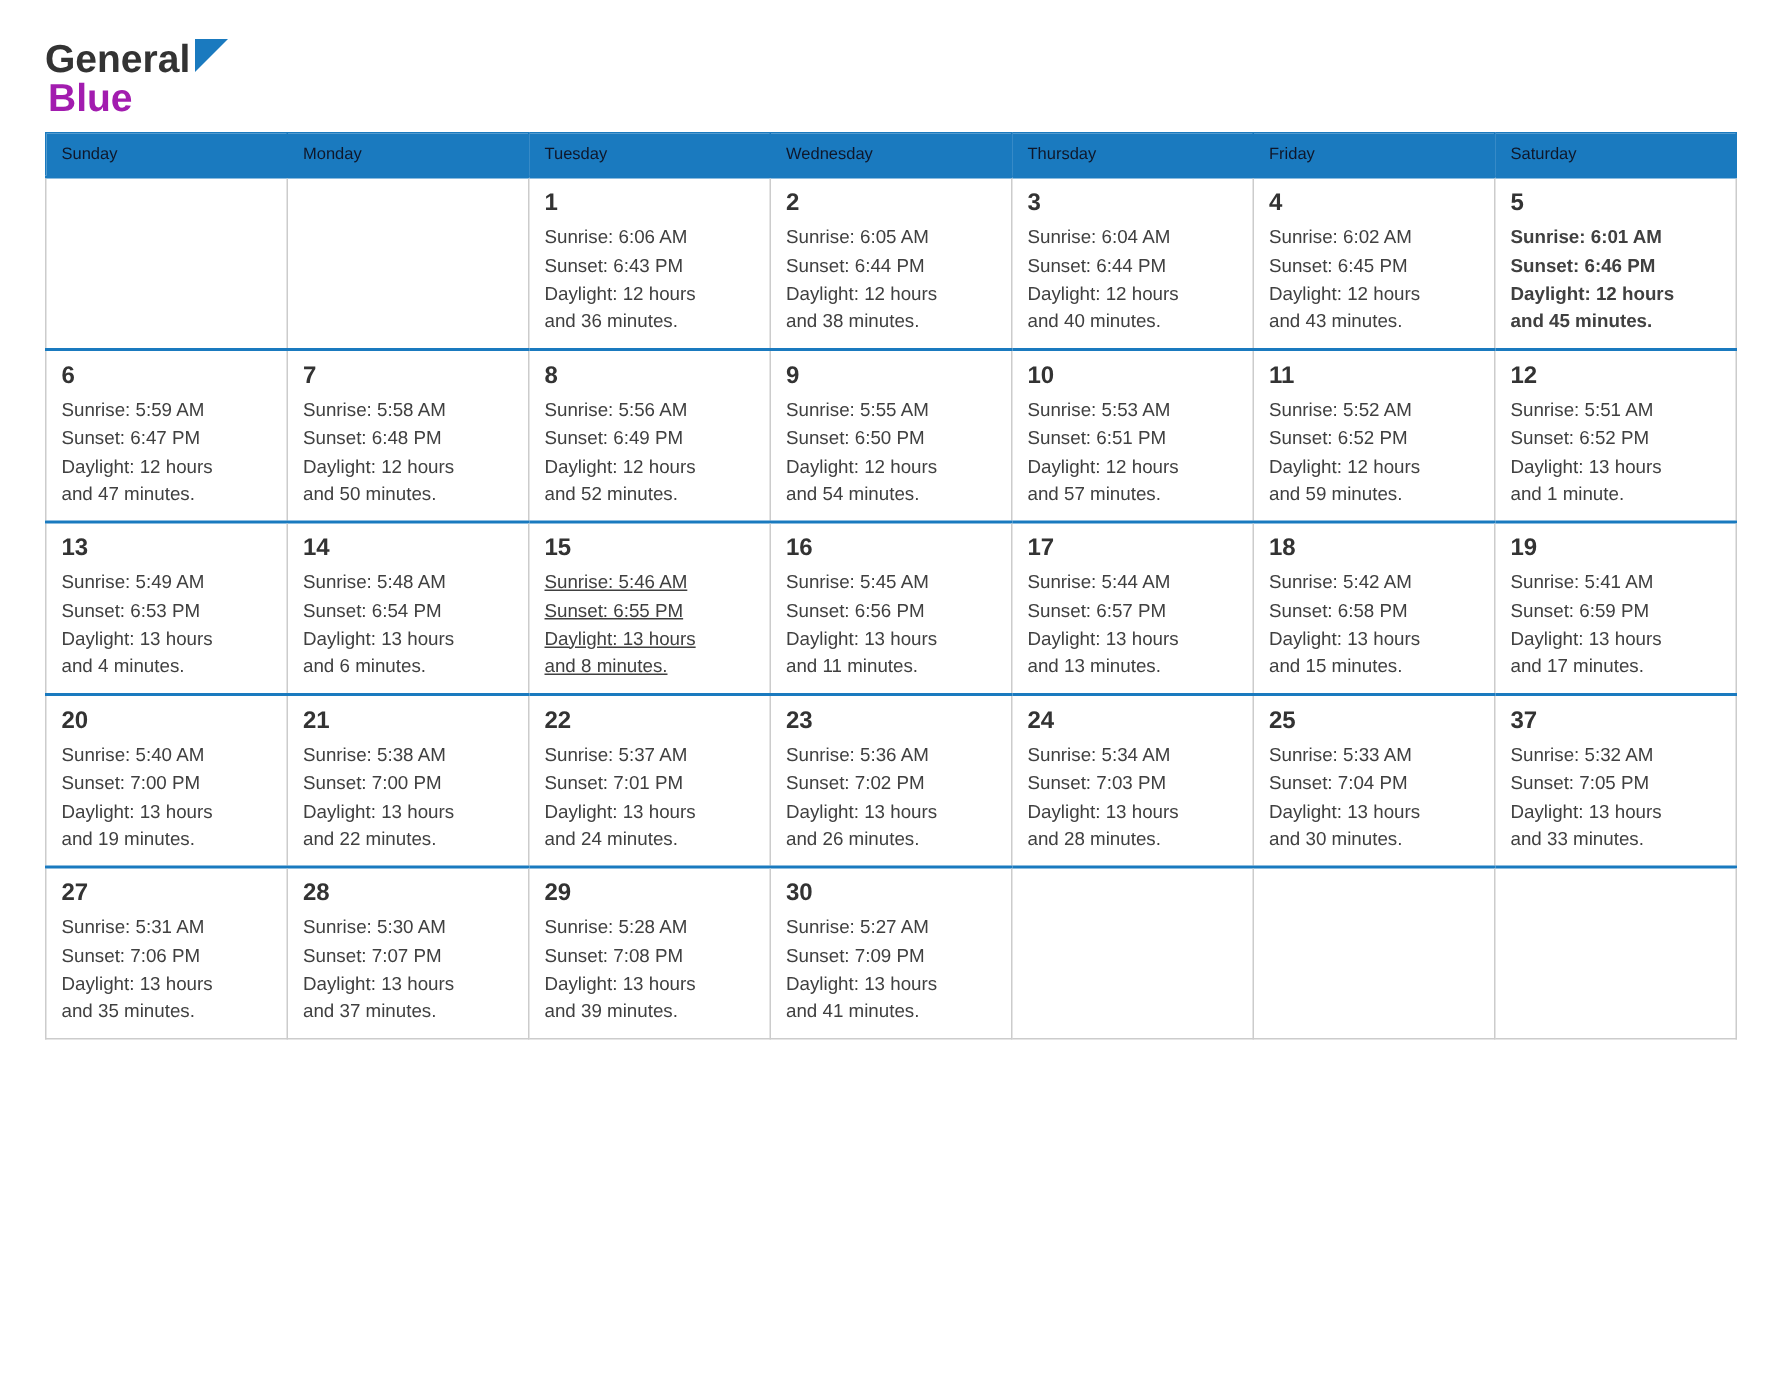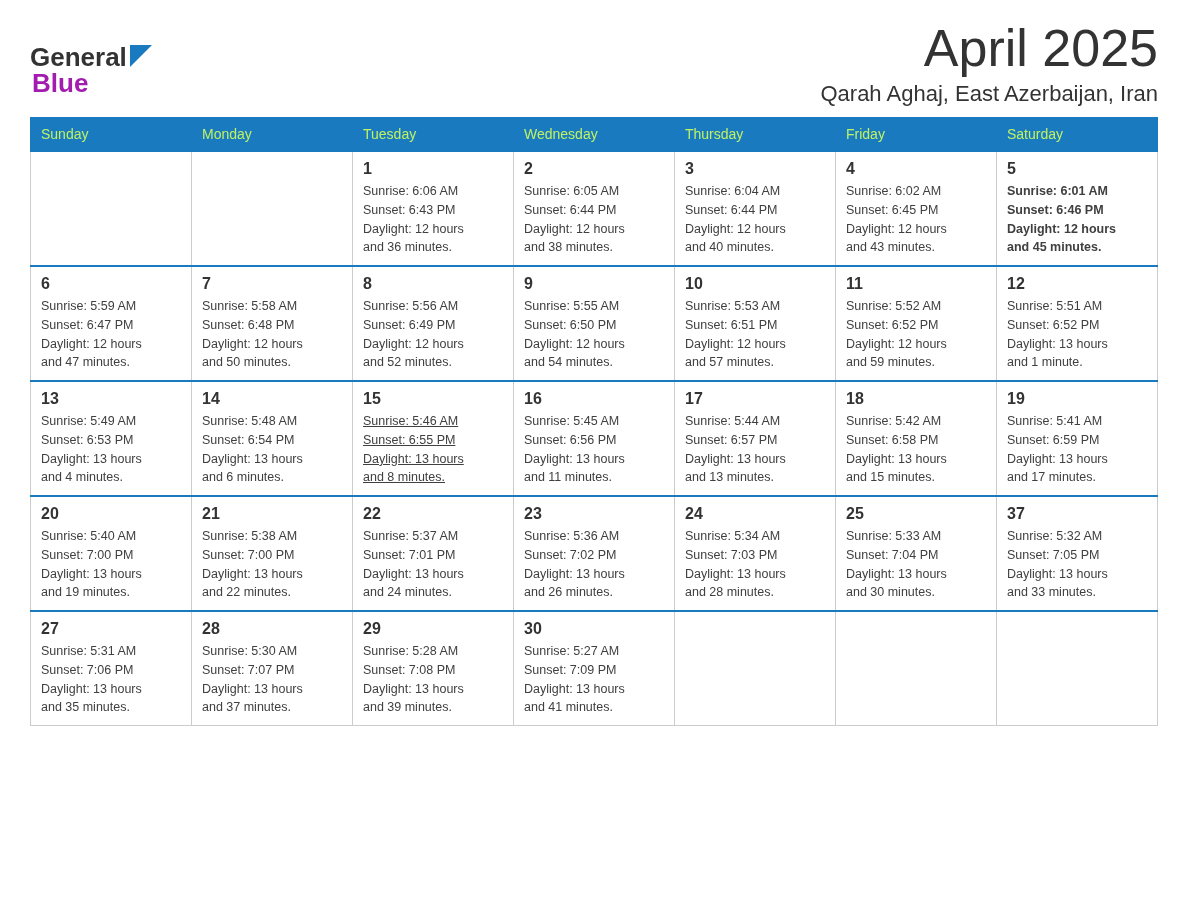--- a/index.html
+++ b/index.html
@@ -12,21 +12,21 @@
     }
     .header {
       display: flex;
       justify-content: space-between;
       align-items: flex-start;
       margin-bottom: 10px;
     }
     .logo {
       display: flex;
       align-items: center;
-      margin-top: 24px;
+      margin-top: 6px;
     }
     .logo-text-general {
       font-size: 26px;
       font-weight: bold;
       color: #333;
     }
     .logo-text-blue {
       font-size: 26px;
       font-weight: bold;
       color: #a21caf;
@@ -54,22 +54,22 @@
     }
     table {
       width: 100%;
       border-collapse: collapse;
       margin-top: 10px;
     }
     thead tr {
       background-color: #1a7abf;
     }
     thead th {
-      color: #bef264;
-      font-size: 14px;
+      color: #0f172a;
+      font-size: 11px;
       font-weight: normal;
       padding: 8px 10px;
       text-align: left;
       border: 1px solid #1a7abf;
     }
     tbody td {
       vertical-align: top;
       padding: 8px 10px;
       border: 1px solid #ccc;
       border-top: 2px solid #1a7abf;
@@ -105,24 +105,20 @@
         <div style="position:relative;display:inline-block;margin-left:3px;">
           
           <svg width="22" height="22" viewBox="0 0 22 22">
             <polygon points="0,0 22,0 0,22" fill="#1a7abf"></polygon>
           </svg>
         </div>
       </div>
       <span class="logo-text-blue" style="margin-left:2px;">Blue</span>
     </div>
   </div>
-  <div class="title-block">
-    <h1>April 2025</h1>
-    <h2>Qarah Aghaj, East Azerbaijan, Iran</h2>
-  </div>
 </div>
 
 <table>
   <thead>
     <tr>
 
     <th>Sunday</th>
         <th>Monday</th>
         <th>Tuesday</th>
         <th>Wednesday</th>

